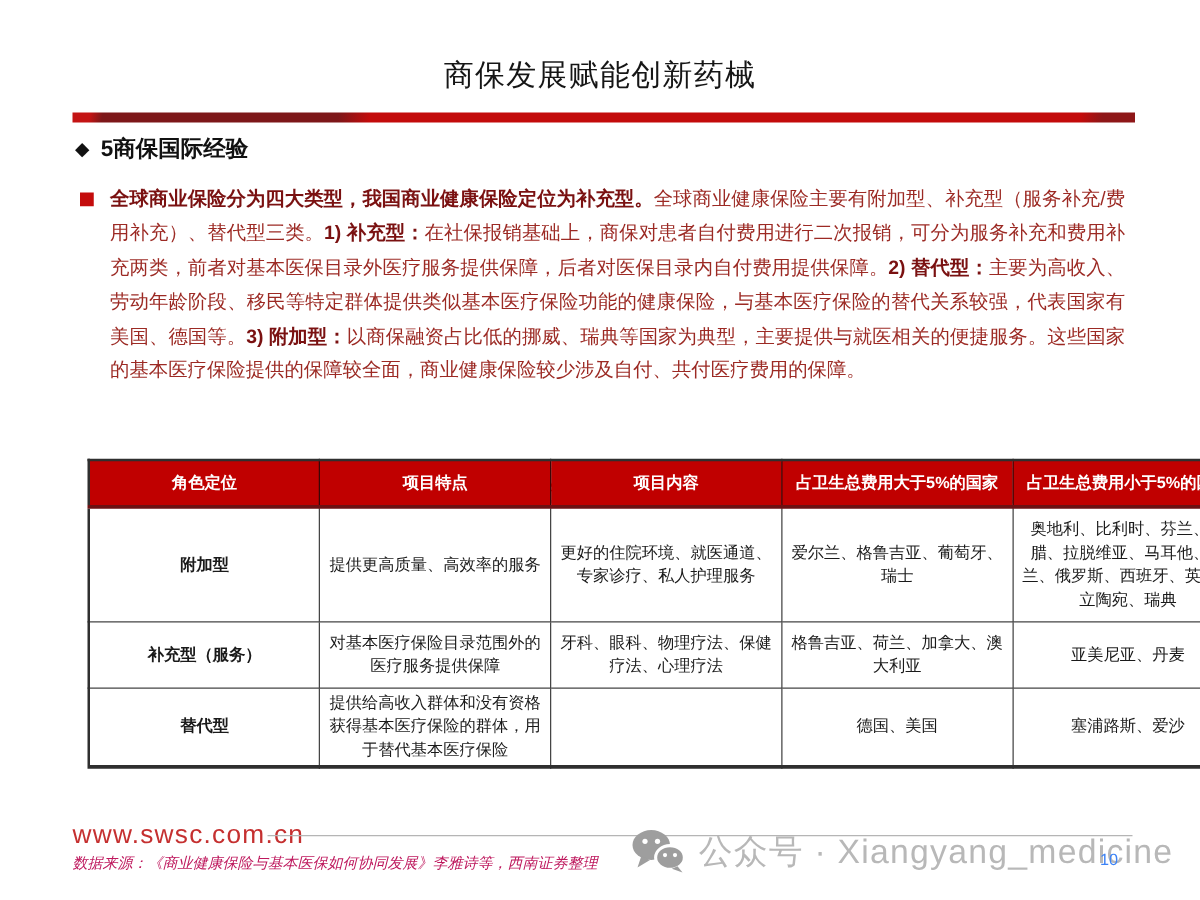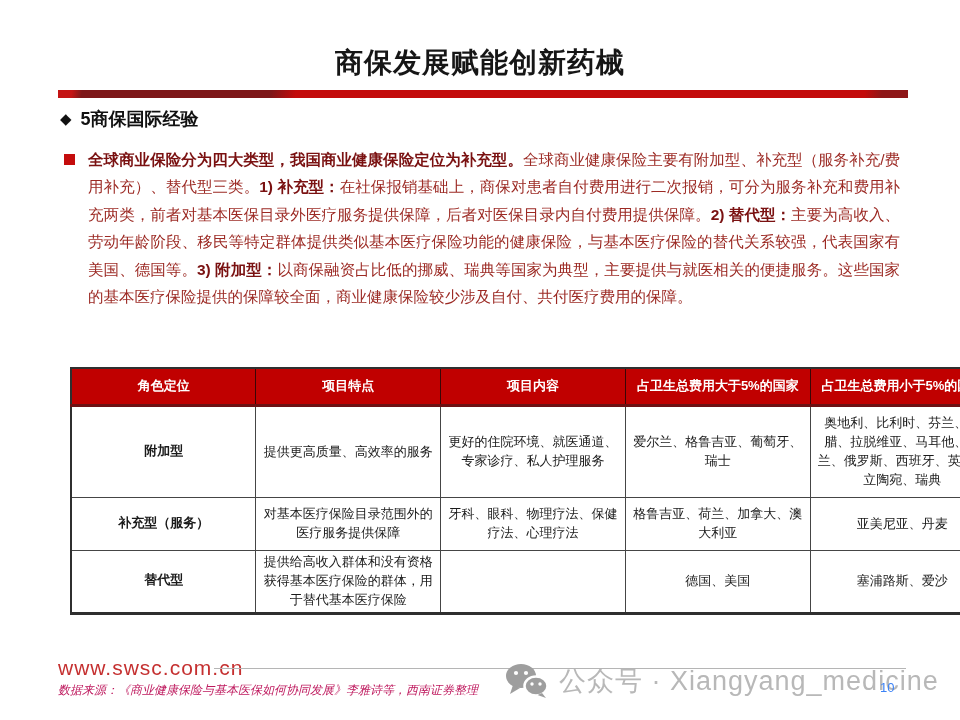--- a/index.html
+++ b/index.html
@@ -1,21 +1,21 @@
 <!DOCTYPE html>
 <html><head>
 <meta charset="utf-8">
 <style>
   html,body{margin:0;padding:0;}
   body{width:960px;height:720px;background:#ffffff;overflow:hidden;
        font-family:"Liberation Sans","DejaVu Sans",sans-serif;}
   .slide{position:relative;width:960px;height:720px;background:#fff;}
 
   .title{position:absolute;left:0;right:0;top:44px;text-align:center;
-         font-size:28px;font-weight:700;color:#161616;letter-spacing:1px;}
+         font-size:24px;font-weight:400;color:#161616;letter-spacing:1px;}
 
   .divider{position:absolute;left:58px;top:90px;width:850px;height:8px;
     background:linear-gradient(100deg,
       #c41414 0px,#c41414 14px,
       #7d1719 24px,#7d1719 210px,
       #c30b0b 235px,#c30b0b 795px,
       #8e1718 812px,#8e1718 850px);}
 
   .section{position:absolute;left:60px;top:107px;font-size:18px;font-weight:700;
            color:#111;display:flex;align-items:center;}
@@ -35,21 +35,21 @@
 
   table.main{position:absolute;left:70px;top:367px;width:926px;
       border-collapse:collapse;table-layout:fixed;
       border:2px solid #2f2f2f;border-bottom-width:3px;}
   table.main th{background:#c00000;color:#ffffff;font-size:13px;font-weight:700;
       height:33px;border:1px solid #3a0606;padding:1px 3px;text-align:center;vertical-align:middle;
       line-height:1.3;}
   table.main thead{border-bottom:3px solid #6d1113;}
   table.main td{border:1px solid #454545;font-size:13px;color:#1a1a1a;
       text-align:center;vertical-align:middle;padding:2px 3px;line-height:1.45;}
-  table.main td.role-cell{font-weight:700;font-family:Liberation Mono, monospace;}
+  table.main td.role-cell{font-weight:700;}
   table.main tbody tr:nth-child(1){height:92px;}
   table.main tbody tr:nth-child(2){height:53px;}
   table.main tbody tr:nth-child(3){height:36px;}
   table.main tbody tr:nth-child(4){height:73px;}
 
   .website{position:absolute;left:58px;top:656px;font-size:21px;color:#c53030;
            letter-spacing:1px;}
   .footer-line{position:absolute;left:214px;top:668px;width:692px;height:1px;background:#b5b5b5;}
   .source{position:absolute;left:58px;top:682px;font-size:12px;font-style:italic;color:#be185d;}
 

